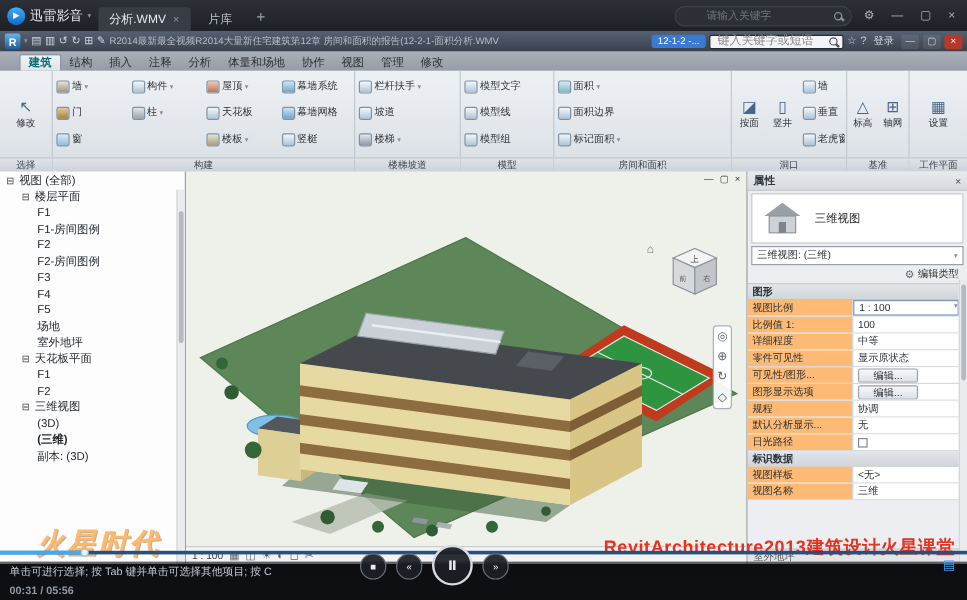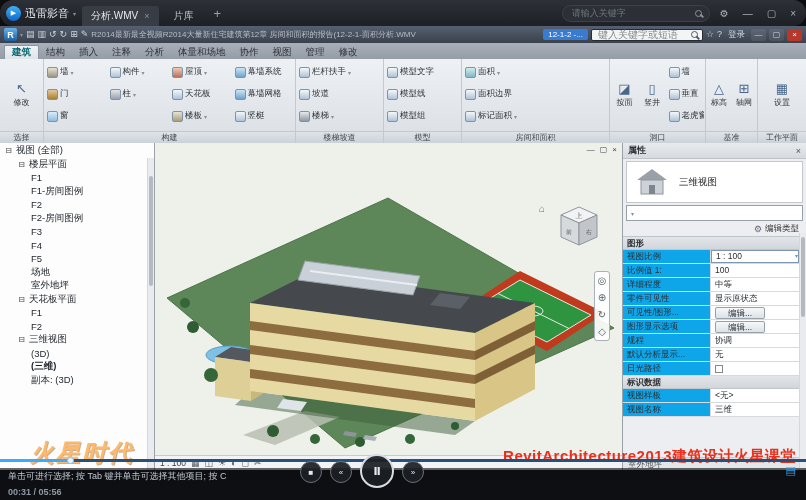--- a/index.html
+++ b/index.html
@@ -4,34 +4,34 @@
 <style>
   html,body{margin:0;padding:0;background:#26282c;}
   body{display:flex;justify-content:center;align-items:flex-start;}
   *{box-sizing:border-box;}
   #stage{position:relative;width:806px;height:500px;overflow:hidden;background:#0c0d10;
          font-family:"Liberation Sans","DejaVu Sans",sans-serif;-webkit-font-smoothing:antialiased;}
 
   
   .topbar{position:absolute;top:0;left:0;right:0;height:26px;z-index:30;
           background:linear-gradient(#2d3036,#1d2025);display:flex;align-items:center;
-          color:#c8cdd4;padding:0 6px;gap:6px;border-radius:13px;}
+          color:#c8cdd4;padding:0 6px;gap:6px;}
   .plogo{display:flex;align-items:center;gap:4px;font-size:11px;color:#e3e7ec;}
   .plogo-ico{width:15px;height:15px;border-radius:50%;background:linear-gradient(#3fb0f8,#1366c6);
              color:#fff;font-size:7px;display:flex;align-items:center;justify-content:center;}
   .dd{font-size:6px;color:#8a919a;}
   .ptab{height:20px;display:flex;align-items:center;gap:6px;padding:0 9px;font-size:10px;
         color:#b9c0c8;border-radius:3px 3px 0 0;align-self:flex-end;}
   .ptab.active{background:#383c44;color:#e7eaee;}
   .tabx{font-size:9px;color:#8a919a;}
   .pplus{font-size:13px;color:#9aa1aa;padding:0 5px;}
   .psearch{margin-left:auto;width:148px;height:17px;background:#2c2f35;border:1px solid #3d4148;
            border-radius:9px;display:flex;align-items:center;padding:0 7px;gap:5px;}
   .psearch input{flex:1;min-width:0;background:transparent;border:none;outline:none;color:#c8cdd4;
-                 font-size:9px;font-family:inherit;}
+                 font-size:9px;font-family:inherit;margin-left:17px;}
   .psearch input::placeholder{color:#6d757f;}
   .mag{width:7px;height:7px;border:1.5px solid #8a929c;border-radius:50%;position:relative;flex:none;}
   .mag::after{content:"";position:absolute;width:4px;height:1.5px;background:#8a929c;
               transform:rotate(45deg);right:-3.5px;bottom:-1px;}
   .pico{font-size:10px;color:#aab1ba;padding:0 4px;}
 
   
   .video{position:absolute;top:26px;left:0;width:806px;height:444px;background:#d9dee4;}
 
   .rv-title{position:absolute;top:0;left:0;right:0;height:17px;
@@ -48,21 +48,21 @@
                    color:#333;font-family:inherit;}
   .rv-search input::placeholder{color:#888;}
   .mag.dark,.mag.dark::after{border-color:#556;background:#556;}
   .mag.dark{background:transparent;}
   .rv-login{color:#d3d9e0;font-size:8.5px;padding:0 3px;flex:none;}
   .winbtn{width:15px;height:12px;display:flex;align-items:center;justify-content:center;
           font-size:8px;color:#cfd5dc;background:rgba(255,255,255,.08);border-radius:2px;flex:none;}
   .winbtn.close{background:#b8372b;color:#fff;}
 
   .rv-tabs{position:absolute;top:17px;left:0;right:0;height:16px;
-           background:linear-gradient(#aab0b9,#959ca6);display:flex;align-items:flex-end;padding-left:4px;}
+           background:linear-gradient(#aab0b9,#959ca6);display:flex;align-items:flex-end;padding-left:16px;}
   .rtab{height:14px;display:flex;align-items:center;padding:0 7px;font-size:9.5px;color:#2c3138;}
   .rtab.active{background:linear-gradient(#f1f4f7,#dfe4e9);color:#0e6b74;font-weight:bold;
                border:1px solid #8d95a0;border-bottom:none;border-radius:2px 2px 0 0;}
 
   .rv-ribbon{position:absolute;top:33px;left:0;right:0;height:84px;display:flex;
              background:linear-gradient(#eef1f4,#dadfe5);}
   .rpanel{display:flex;flex-direction:column;border-right:1px solid #c3c9d1;height:84px;flex:none;}
   .rbody{flex:1;display:flex;padding:2px 1px;gap:1px;min-height:0;}
   .rname{height:12px;font-size:8px;color:#3e444c;text-align:center;line-height:11px;
          background:linear-gradient(#dfe3e8,#ccd2d9);border-top:1px solid #c3c9d1;overflow:hidden;}
@@ -114,21 +114,21 @@
   .typesel{height:16px;margin:0 3px 1px;background:#fff;border:1px solid #98a1ab;display:flex;
            align-items:center;padding:0 4px;gap:3px;}
   .typesel .tlab{flex:1;overflow:hidden;white-space:nowrap;}
   .edittype{height:14px;display:flex;justify-content:flex-end;align-items:center;gap:3px;
             padding:0 7px;color:#333;}
   .etico{font-size:9px;color:#667;}
   .ptable{flex:1;display:flex;flex-direction:column;border-top:1px solid #c0c5cb;overflow:hidden;margin-right:7px;}
   .psec{height:13px;background:linear-gradient(#e2e5e9,#d2d6db);font-weight:bold;font-size:8.5px;
         line-height:13px;padding-left:4px;border-bottom:1px solid #c0c5cb;flex:none;}
   .prow{height:14px;display:flex;border-bottom:1px solid #d6dade;flex:none;background:#fff;}
-  .plab{width:50%;background:#0ea5e9;padding-left:4px;line-height:13px;border-right:1px solid #d6dade;
+  .plab{width:50%;background:#fdba74;padding-left:4px;line-height:13px;border-right:1px solid #d6dade;
         white-space:nowrap;overflow:hidden;}
   .pval{flex:1;padding-left:4px;line-height:13px;white-space:nowrap;overflow:hidden;display:flex;align-items:center;gap:2px;}
   .pval.drop{border:1px solid #7d96b4;line-height:11px;}
   .pval .fill{flex:1;}
   .pbtn{display:inline-block;border:1px solid #98a0a9;background:linear-gradient(#f6f8fa,#dde2e7);
         padding:0 12px;line-height:10px;border-radius:2px;font-size:8.5px;}
   .chk{width:8px;height:8px;border:1px solid #888;background:#fff;flex:none;}
   .pfillarea{flex:1;background:#eceef1;}
   .phelp{height:13px;font-size:8.5px;color:#555;line-height:13px;padding-left:5px;
          background:#e3e6e9;border-top:1px solid #c8ccd1;flex:none;}
@@ -575,20 +575,21 @@
         </div>
         <div class="ppreview">
           <svg width="34" height="30" viewBox="0 0 34 30">
             <polygon points="17,2 32,13 2,13" fill="#9aa0a8"></polygon>
             <rect x="6" y="13" width="22" height="14" fill="#cdd2d8" stroke="#8e959c"></rect>
             <rect x="14" y="18" width="6" height="9" fill="#7e858d"></rect>
           </svg>
           <span class="pvname">三维视图</span>
         </div>
         <div class="typesel">
+          <span class="tlab">三维视图: (三维)</span>
           <span class="dd">▾</span>
         </div>
         <div class="edittype">
           <span class="etico">⚙</span>
           <span>编辑类型</span>
         </div>
         <div class="ptable">
           <div class="psec">图形</div>
           <div class="prow">
               <div class="plab">视图比例</div>

